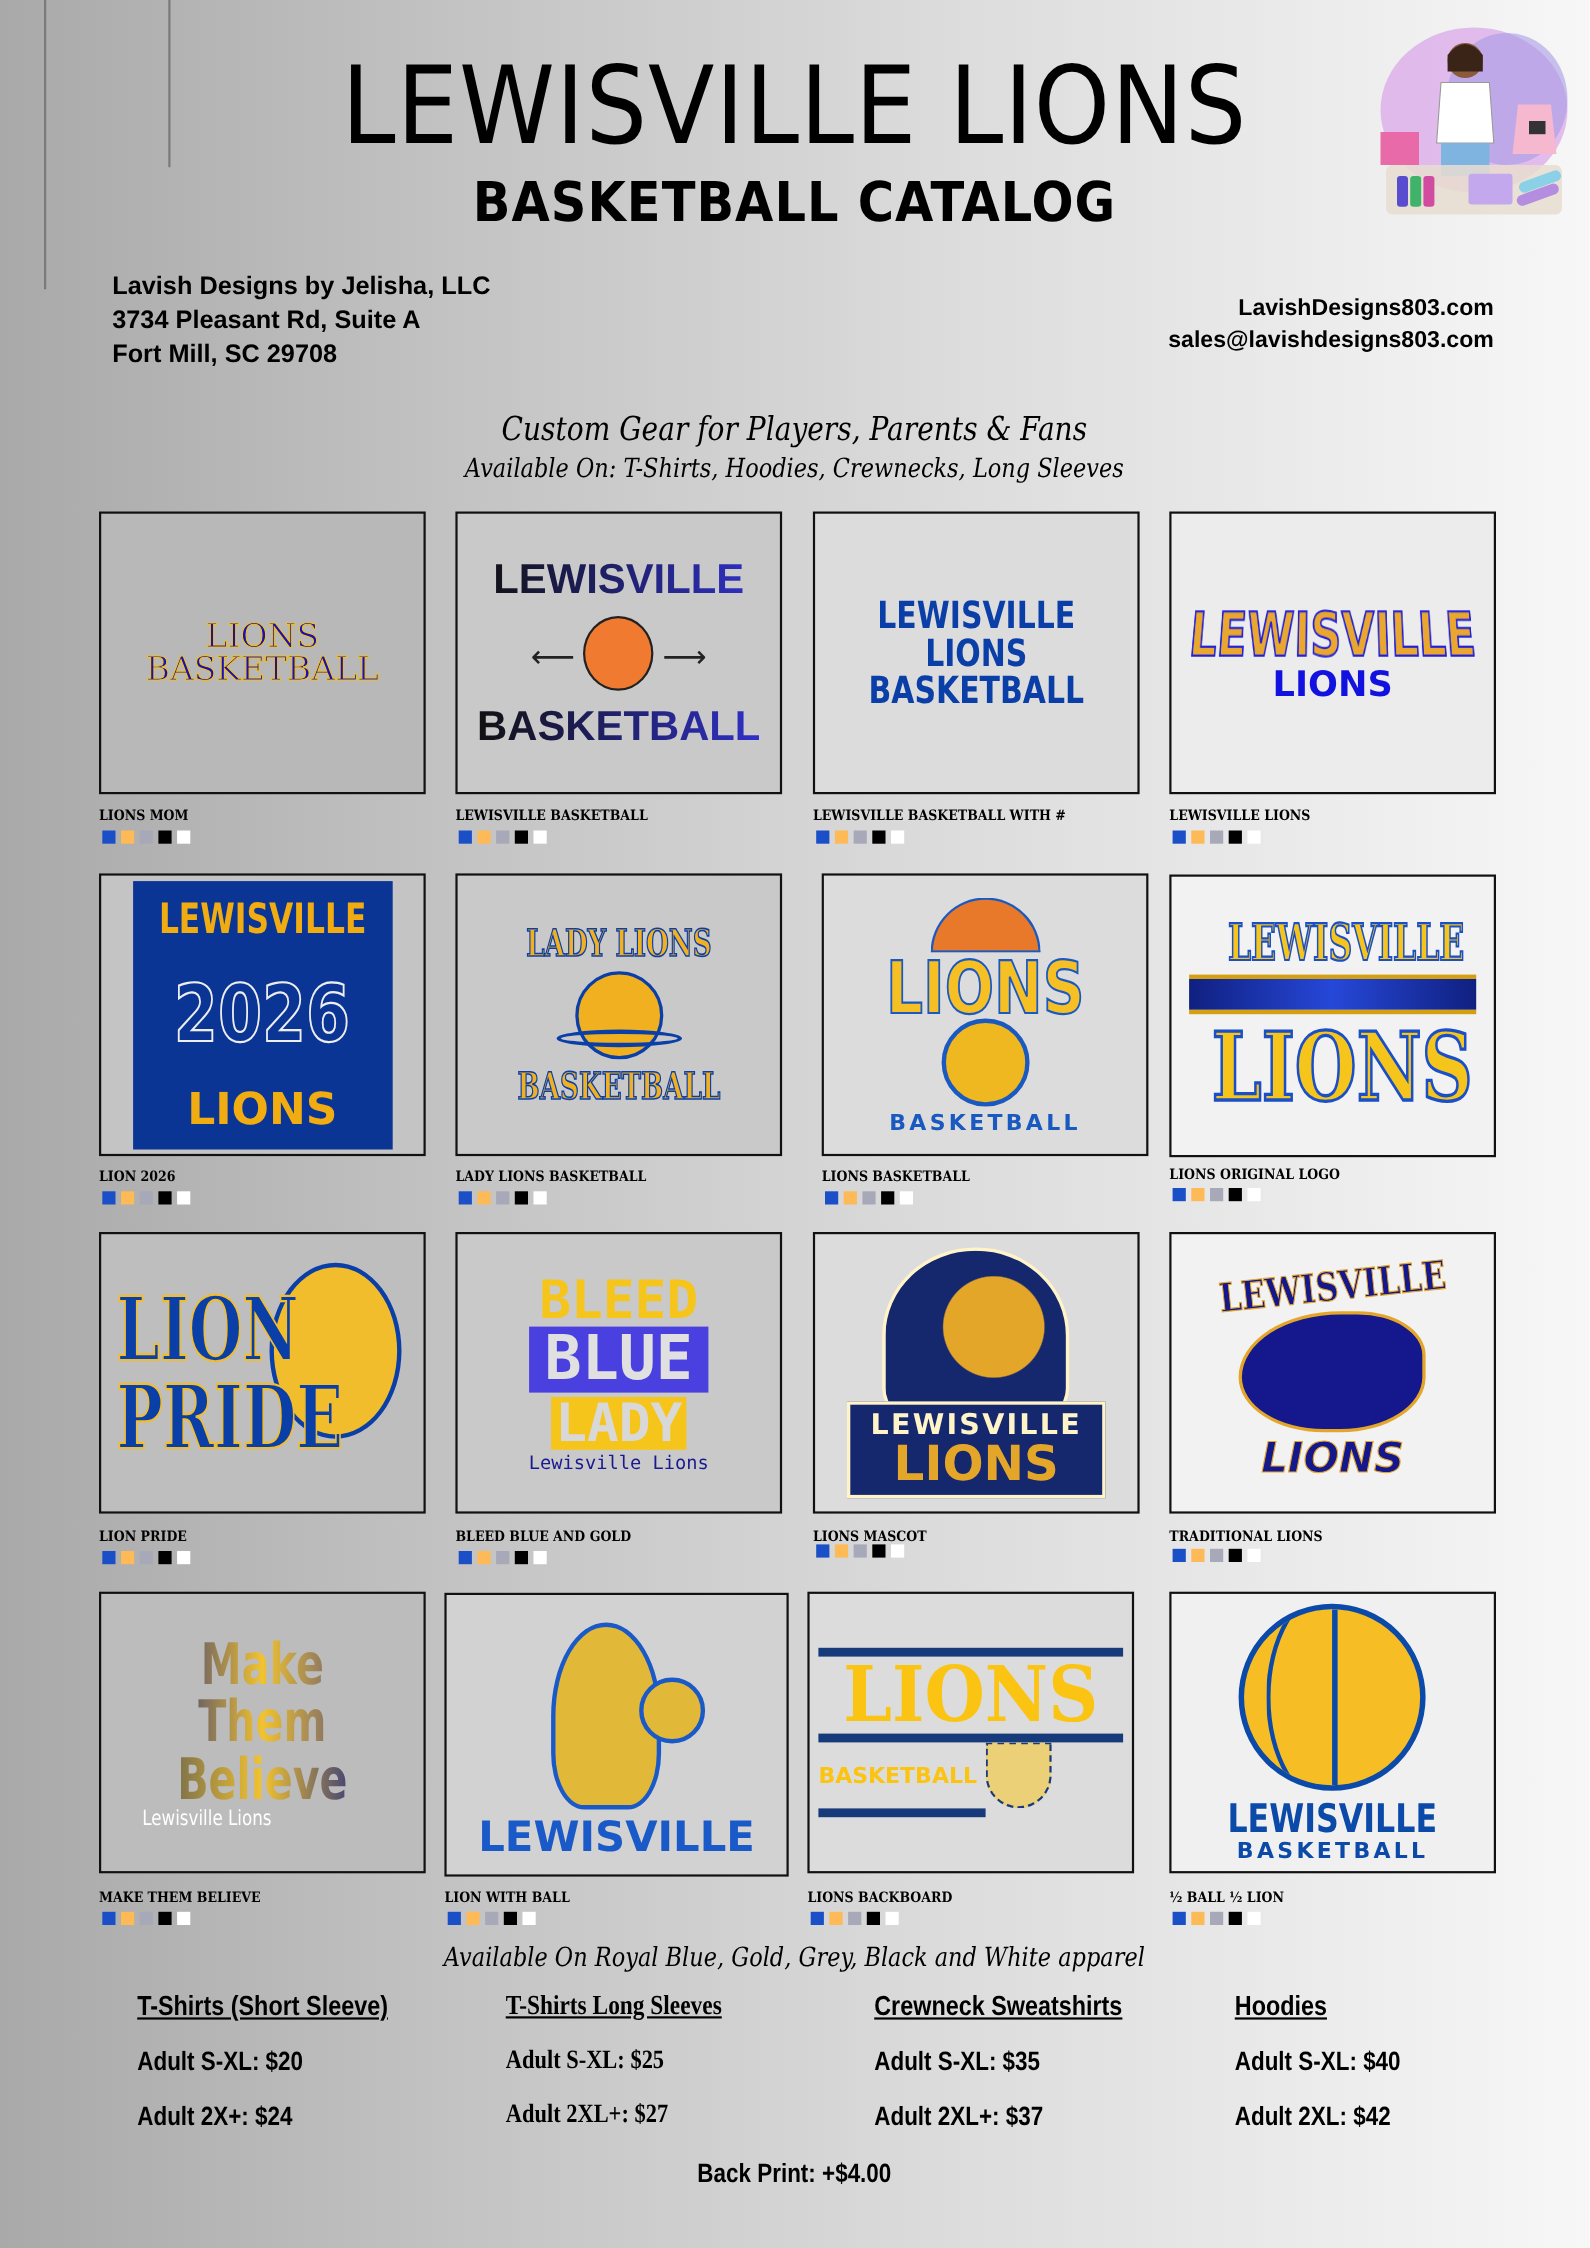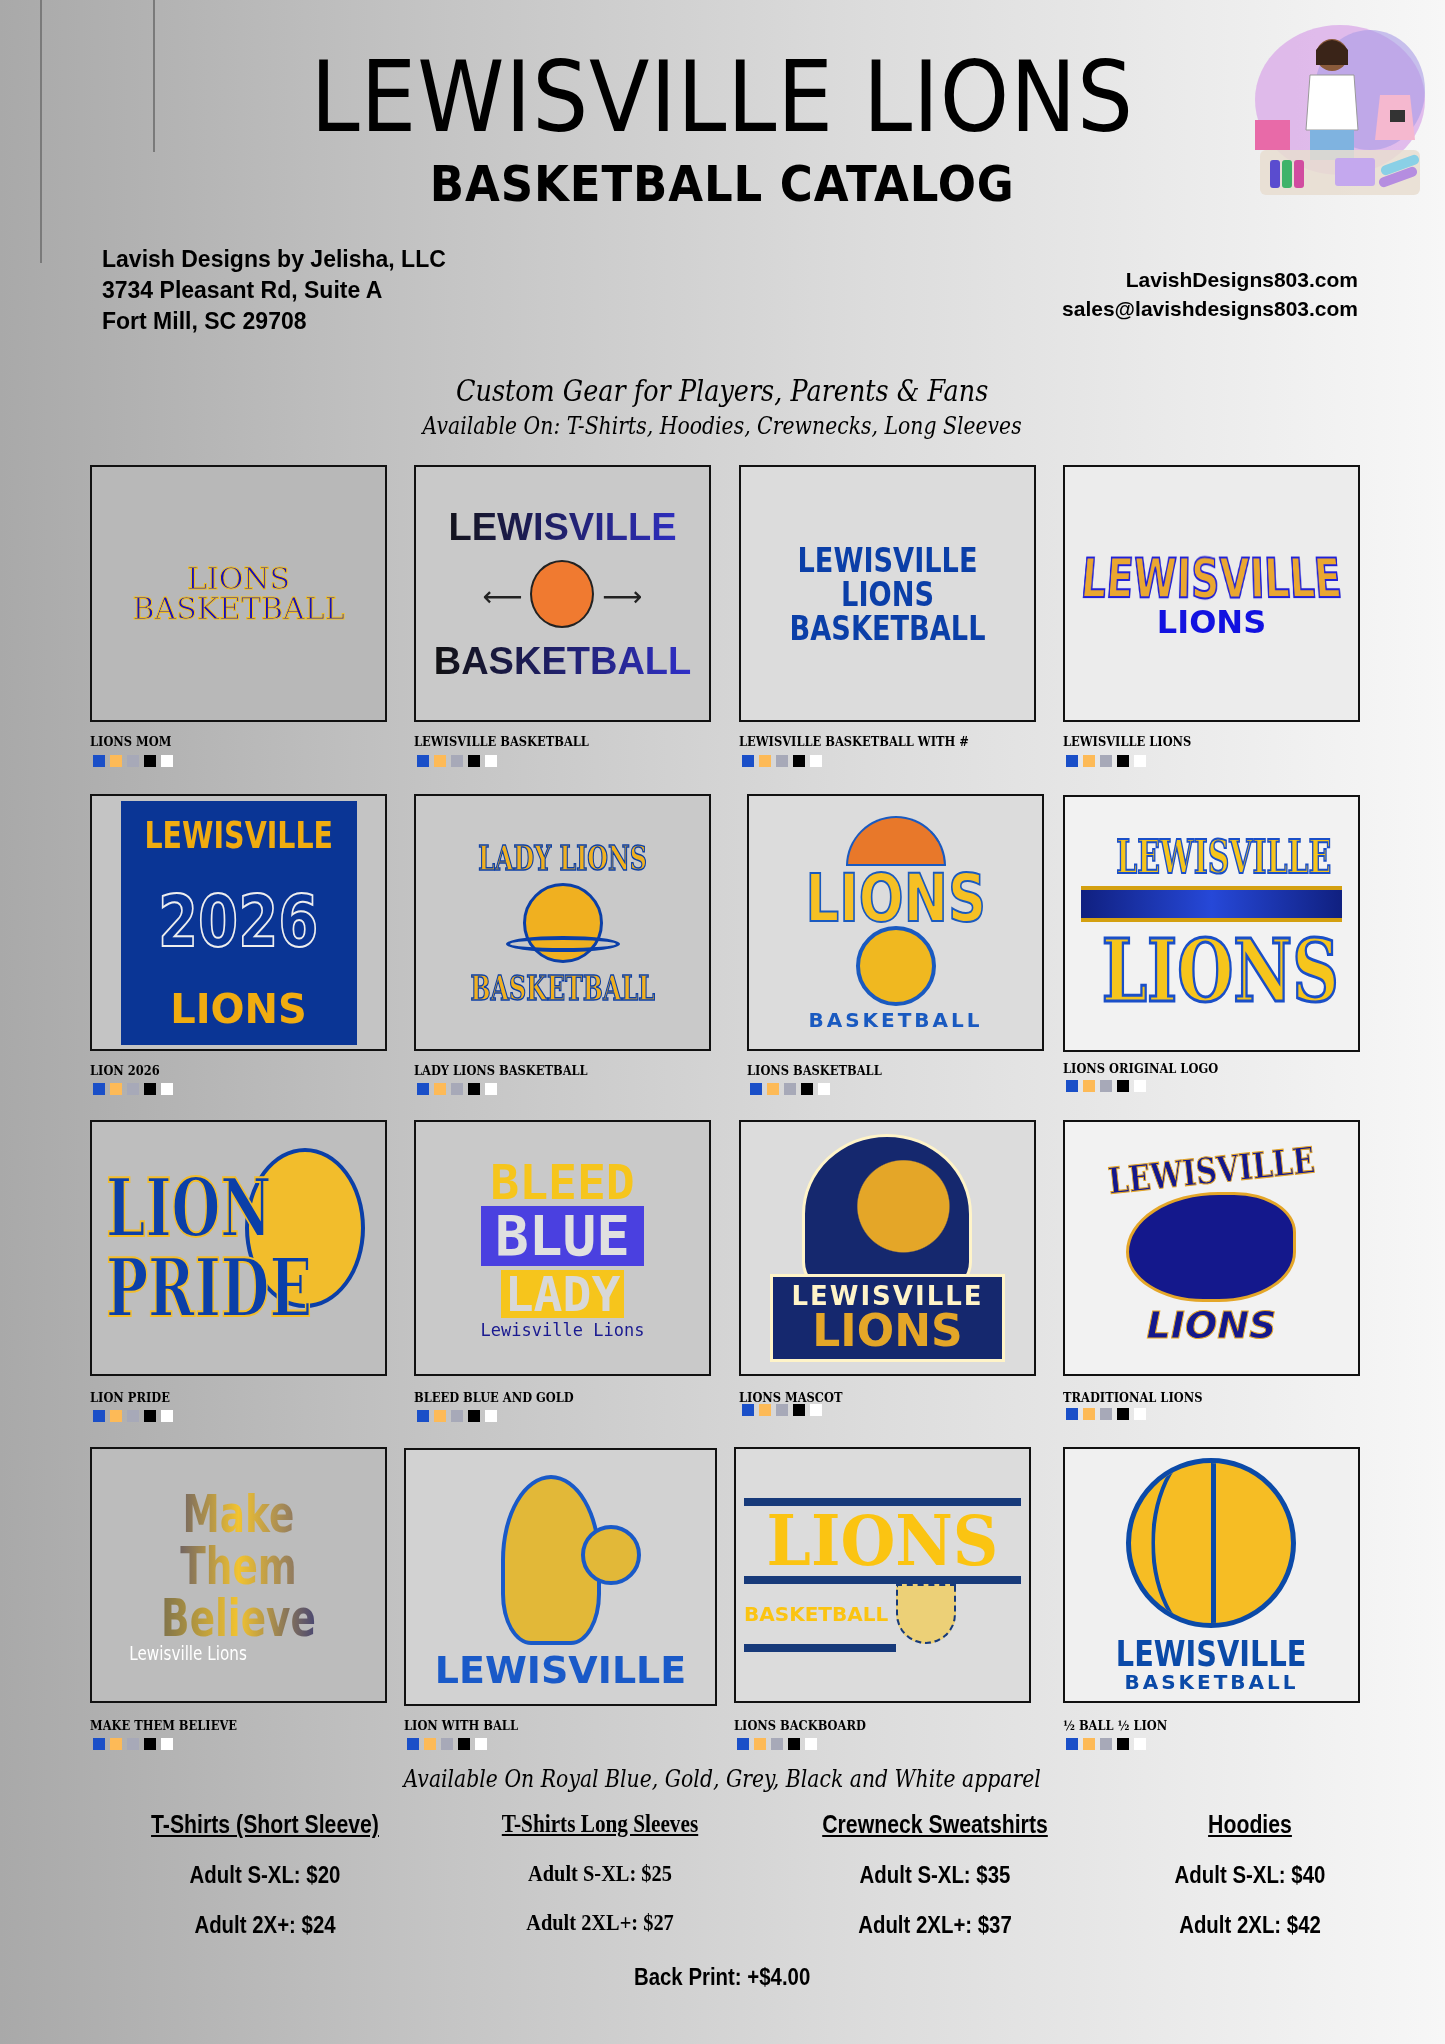--- a/index.html
+++ b/index.html
@@ -40,21 +40,21 @@
     position: absolute; left: 0; font-family: "DejaVu Serif", serif; font-weight: 700; font-size: 13px;
     white-space: nowrap; transform: scaleX(0.88); transform-origin: 0 0;
   }
   .card .swatches { position: absolute; left: 3px; display: flex; gap: 5px; }
   .swatch { width: 12px; height: 12px; display: block; }
   .design { text-align: center; font-weight: 900; line-height: 1; font-family: "Liberation Sans", sans-serif; }
   .available {
     position: absolute; top: 1765px; left: 0; width: 1445px; text-align: center;
     font-family: "DejaVu Serif", serif; font-style: italic; font-size: 24px; transform: scaleX(0.85); transform-origin: 720px 0;
   }
-  .price-col { position: absolute; top: 1810px; text-align: center; font-weight: 700; }
+  .price-col { position: absolute; top: 1810px; text-align: left; font-weight: 700; }
   .price-col .head { font-size: 25px; text-decoration: underline; white-space: nowrap; transform: scaleX(0.85); }
   .price-col .line { font-size: 24px; margin-top: 22px; white-space: nowrap; transform: scaleX(0.85); }
   .backprint { position: absolute; top: 1963px; left: 0; width: 1445px; text-align: center; font-weight: 700; font-size: 24px; transform: scaleX(0.85); transform-origin: 720px 0; }
 </style>
 </head>
 <body>
 
 <div class="deco-line" style="left:40px;top:0;height:263px;"></div>
 <div class="deco-line" style="left:153px;top:0;height:152px;"></div>
 

